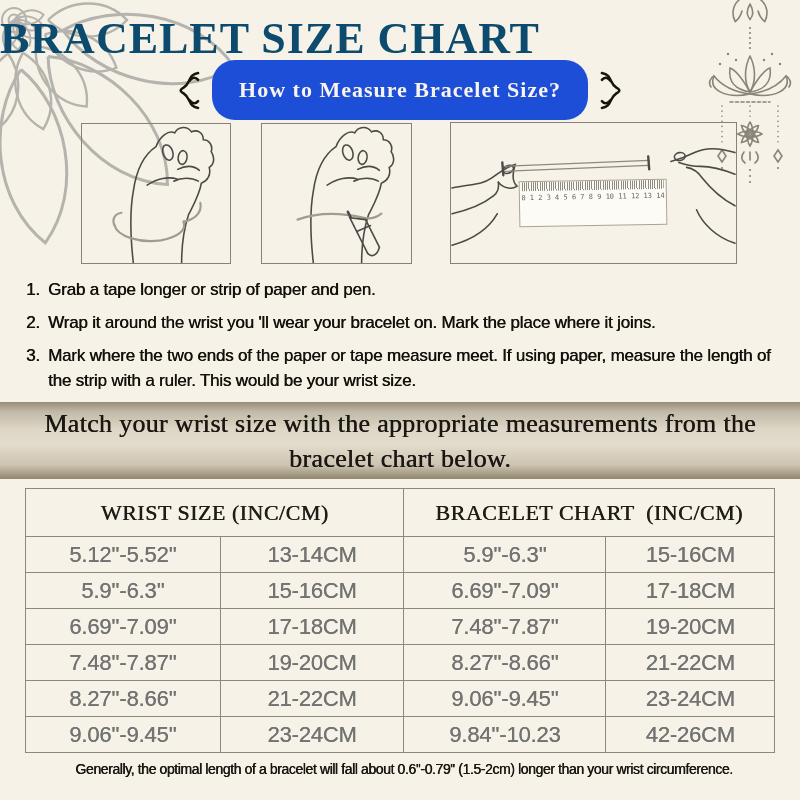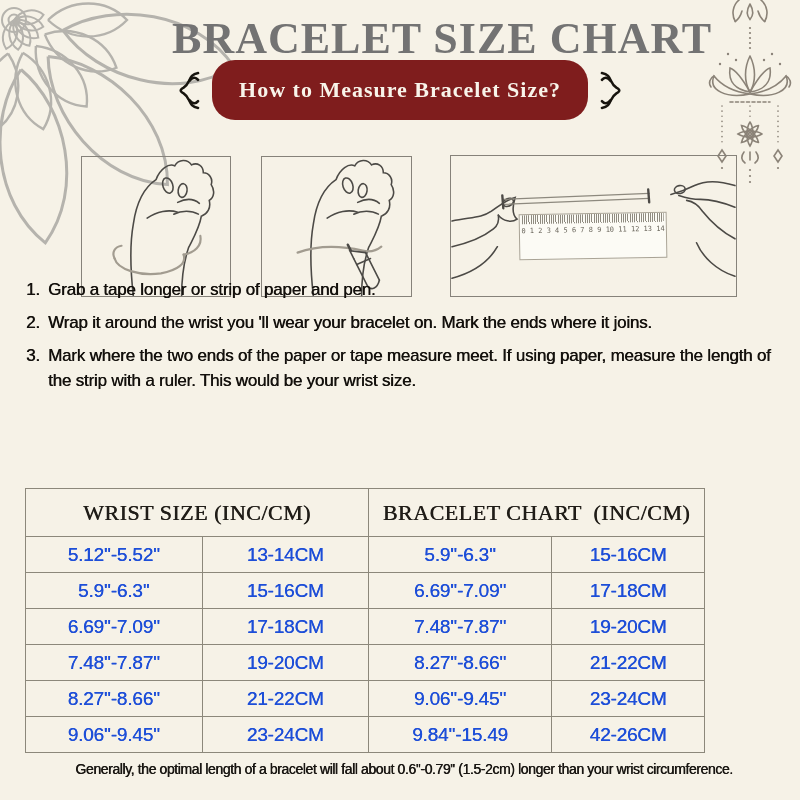--- a/index.html
+++ b/index.html
@@ -1,31 +1,31 @@
 <!DOCTYPE html>
 <html><head>
 <meta charset="utf-8">
 <style>
   * { margin:0; padding:0; box-sizing:border-box; }
   html,body { width:800px; height:800px; }
   .stage { position:relative; width:800px; height:800px; overflow:hidden;
            background:#f6f2e7; font-family:"Liberation Sans",sans-serif; color:#16130f; }
 
   
-  .title { position:absolute; top:13px; left:0; width:712px; text-align:right;
+  .title { position:absolute; top:13px; left:0; width:712px; text-align:left;
            font-family:"Liberation Serif",serif; font-weight:700; font-size:44px;
-           letter-spacing:1px; color:#737373; }
+           letter-spacing:1px; color:#0c4a6e; }
   .badge-row { position:absolute; top:69px; left:0; width:800px; height:42px;
                display:flex; justify-content:center; align-items:center; gap:11px; }
-  .badge { background:#7f1d1d; color:#f8f4ea; font-family:"Liberation Serif",serif;
+  .badge { background:#1d4ed8; color:#f8f4ea; font-family:"Liberation Serif",serif;
            font-weight:700; font-size:22px; letter-spacing:1px;
            padding:16px 27px; border-radius:23px; line-height:28px; }
 
   
-  .ill-box { position:absolute; top:123px; height:141px; border:1px solid #86827a;margin-top:33px; }
+  .ill-box { position:absolute; top:123px; height:141px; border:1px solid #86827a; }
   .box1 { left:81px;  width:150px; }
   .box2 { left:261px; width:151px; }
   .box3 { left:450px; width:287px; top:122px; height:142px; }
   .ill-box svg { position:absolute; inset:0; width:100%; height:100%; }
 
   .ruler { position:absolute; left:24%; top:41%; width:52%; height:33%;
            background:#fcfbf5; border:1px solid #a9a395; transform:rotate(-1deg);
            overflow:hidden; }
   .ruler-ticks { height:9px; margin:0 2px;
      background:repeating-linear-gradient(90deg,#8f8b80 0 1px,transparent 1px 2.25px); }
@@ -42,28 +42,28 @@
   
   .banner { position:absolute; top:402px; left:0; width:800px; height:77px;
      background:linear-gradient(180deg,#988d79 0%,#c3baa8 13%,#ded7c7 36%,
                  #e3dccc 55%,#ccc3b1 82%,#91876f 100%);
      display:flex; align-items:center; justify-content:center; }
   .banner-text { font-family:"Liberation Serif",serif; font-size:26px; line-height:35px;
      width:742px; text-align:center; color:#1b1813; letter-spacing:0.3px;
      text-shadow:0.5px 0 currentColor; }
 
   
-  table.size { position:absolute; left:25px; top:488px; width:680px;
+  table.size { position:absolute; left:25px; top:488px; width:750px;
                border-collapse:collapse; table-layout:fixed; }
   table.size th, table.size td { border:1px solid #8c887b; text-align:center;
                vertical-align:middle; }
   table.size th { height:48px; font-family:"Liberation Serif",serif; font-weight:400;
                font-size:22px; letter-spacing:0.5px; white-space:pre;
                text-shadow:0.5px 0 currentColor; color:#201d18; }
-  table.size td { height:36px; font-size:19px; letter-spacing:-0.2px; color:#1d4ed8;
+  table.size td { height:36px; font-size:22px; letter-spacing:-0.2px; color:#737373;
                text-shadow:0.3px 0 currentColor; }
   col.c1{width:26%} col.c2{width:24.5%} col.c3{width:27%} col.c4{width:22.5%}
 
   .footnote { position:absolute; top:761px; left:4px; width:800px; text-align:center;
      font-size:14px; letter-spacing:-0.4px; color:#191612;
      text-shadow:0.45px 0 currentColor; }
 
   
   .mandala  { position:absolute; left:-14px; top:-18px; width:250px; height:350px; }
   .ornament { position:absolute; left:700px; top:-2px; width:100px; height:205px; }
@@ -225,28 +225,31 @@
     </div>
   </div>
 
   <div class="steps">
     <div class="step">
       <span class="step-num">1.</span>
       <span class="step-text">Grab a tape longer or strip of paper and pen.</span>
     </div>
     <div class="step">
       <span class="step-num">2.</span>
-      <span class="step-text">Wrap it around the wrist you 'll wear your bracelet on. Mark the ends where it joins.</span>
+      <span class="step-text">Wrap it around the wrist you 'll wear your bracelet on. Mark the place where it joins.</span>
     </div>
     <div class="step">
       <span class="step-num">3.</span>
       <span class="step-text">Mark where the two ends of the paper or tape measure meet. If using paper, measure the length of the strip with a ruler. This would be your wrist size.</span>
     </div>
   </div>
 
+  <div class="banner">
+    <div class="banner-text">Match your wrist size with the appropriate measurements from the bracelet chart below.</div>
+  </div>
 
   <table class="size">
     <colgroup>
         <col class="c1">
         <col class="c2">
         <col class="c3">
         <col class="c4">
       </colgroup>
     <thead>
       <tr>
@@ -281,21 +284,21 @@
       </tr>
       <tr>
         <td>8.27''-8.66''</td>
         <td>21-22CM</td>
         <td>9.06''-9.45''</td>
         <td>23-24CM</td>
       </tr>
       <tr>
         <td>9.06''-9.45''</td>
         <td>23-24CM</td>
-        <td>9.84''-15.49</td>
+        <td>9.84''-10.23</td>
         <td>42-26CM</td>
       </tr>
     </tbody>
   </table>
 
   <div class="footnote">Generally, the optimal length of a bracelet will fall about 0.6''-0.79'' (1.5-2cm) longer than your wrist circumference.</div>
 
 </div>
 
 </body></html>

